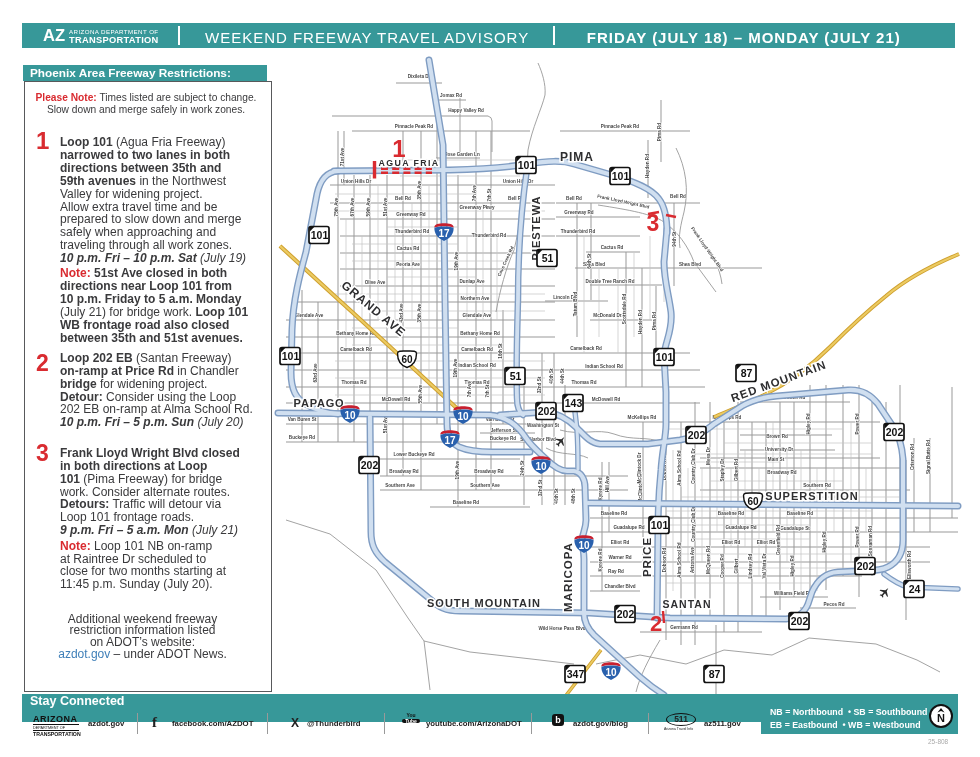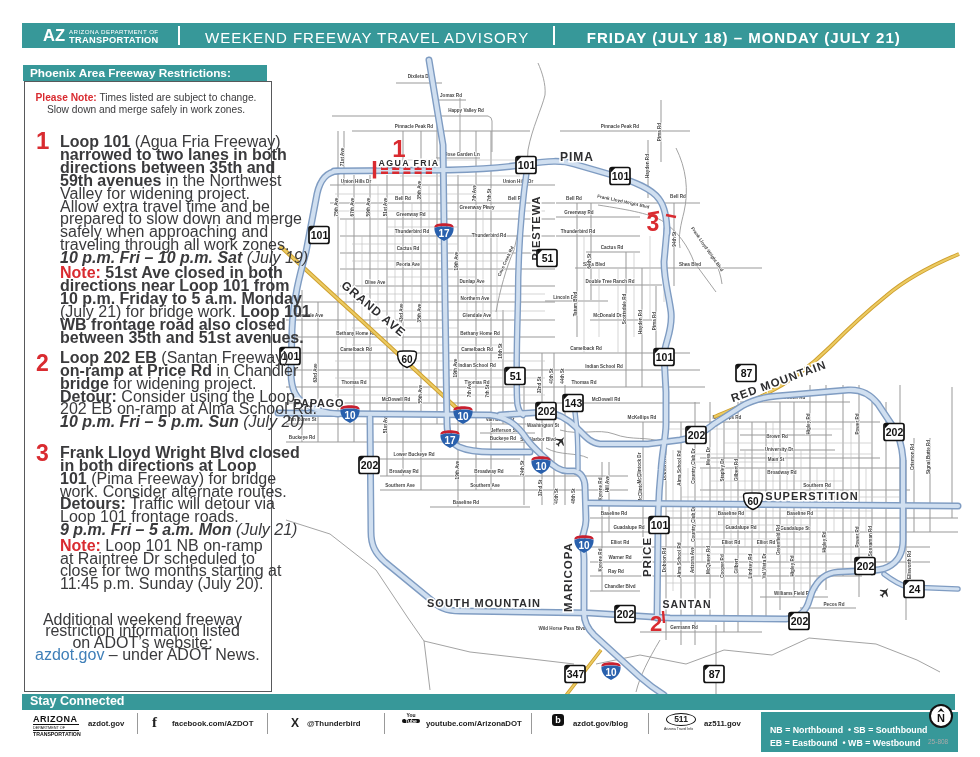--- a/index.html
+++ b/index.html
@@ -4,25 +4,25 @@
 body{width:980px;height:757px;background:#fff;font-family:"Liberation Sans",sans-serif;position:relative;overflow:hidden}
 .abs{position:absolute}
 .map{position:absolute;left:0;top:0}
 .hdr{position:absolute;left:22px;top:23px;width:933px;height:25px;background:#379899;color:#fff}
   .hdr .t1{position:absolute;left:178px;top:5.5px;width:332px;text-align:center;font-size:15.5px;font-weight:normal;letter-spacing:1px;white-space:nowrap}
 .hdr .t2{position:absolute;left:536px;top:5.5px;width:372px;text-align:center;font-size:15.5px;font-weight:bold;letter-spacing:1px;white-space:nowrap}
 .cond{display:inline-block;transform:scaleX(0.97);transform-origin:50% 50%}
 .hdr .div{position:absolute;top:3px;width:1.5px;height:19px;background:#fff}
 .sbt{position:absolute;left:23px;top:65px;width:244px;height:16px;background:#379899;color:#fff;font-size:11.8px;font-weight:bold;padding-left:7px;line-height:16px}
 .sbox{position:absolute;left:24px;top:81px;width:248px;height:611px;background:#fff;border:1.4px solid #58595b}
-.sb{position:absolute;color:#3a3a3c;font-size:16px;line-height:12.85px;white-space:nowrap}
+.sb{position:absolute;color:#3a3a3c;font-size:12px;line-height:12.85px;white-space:nowrap}
 .red{color:#d92b30}
 .num{position:absolute;color:#d92b30;font-size:23px;font-weight:bold}
-.sc{position:absolute;left:22px;top:694px;width:933px;height:16px;background:#379899;color:#fff;font-size:12.5px;font-weight:bold;padding-left:8px;line-height:15px}
-.legend{position:absolute;left:761px;top:712px;width:197px;height:40px;background:#379899;color:#fff;font-size:8.8px;font-weight:bold;padding:12px 6px 0 9px;line-height:13px}
+.sc{position:absolute;left:22px;top:694px;width:933px;height:28px;background:#379899;color:#fff;font-size:12.5px;font-weight:bold;padding-left:8px;line-height:15px}
+.legend{position:absolute;left:761px;top:694px;width:197px;height:40px;background:#379899;color:#fff;font-size:8.8px;font-weight:bold;padding:12px 6px 0 9px;line-height:13px}
 .fi{position:absolute;top:710px;color:#222;font-size:7.8px;font-weight:bold}
 .vdiv{position:absolute;top:713px;width:1px;height:21px;background:#999}
 a{color:#3f7fb8;text-decoration:none}
 </style></head><body>
 
 <svg class="map" width="980" height="757" viewBox="0 0 980 757">
 
 <g stroke="#999999" stroke-width="1" fill="none">
 <line x1="396" y1="83" x2="442" y2="83"></line>
 <line x1="436" y1="100" x2="466" y2="100"></line>

